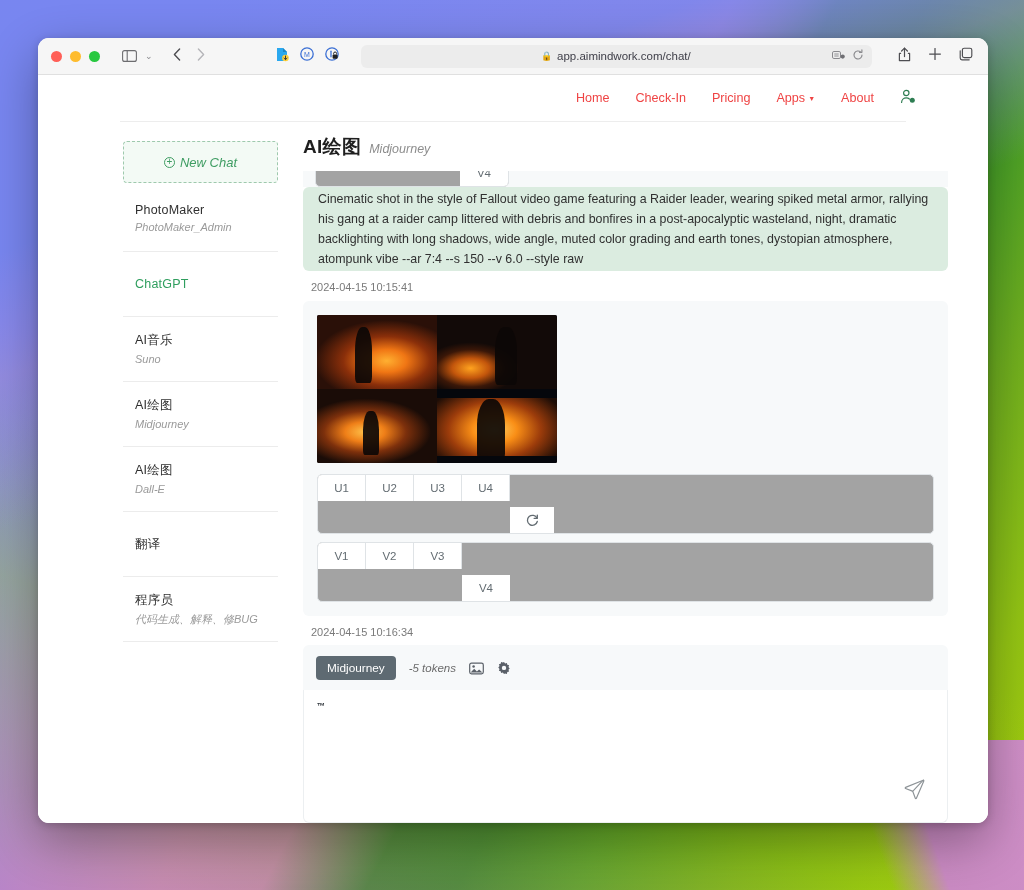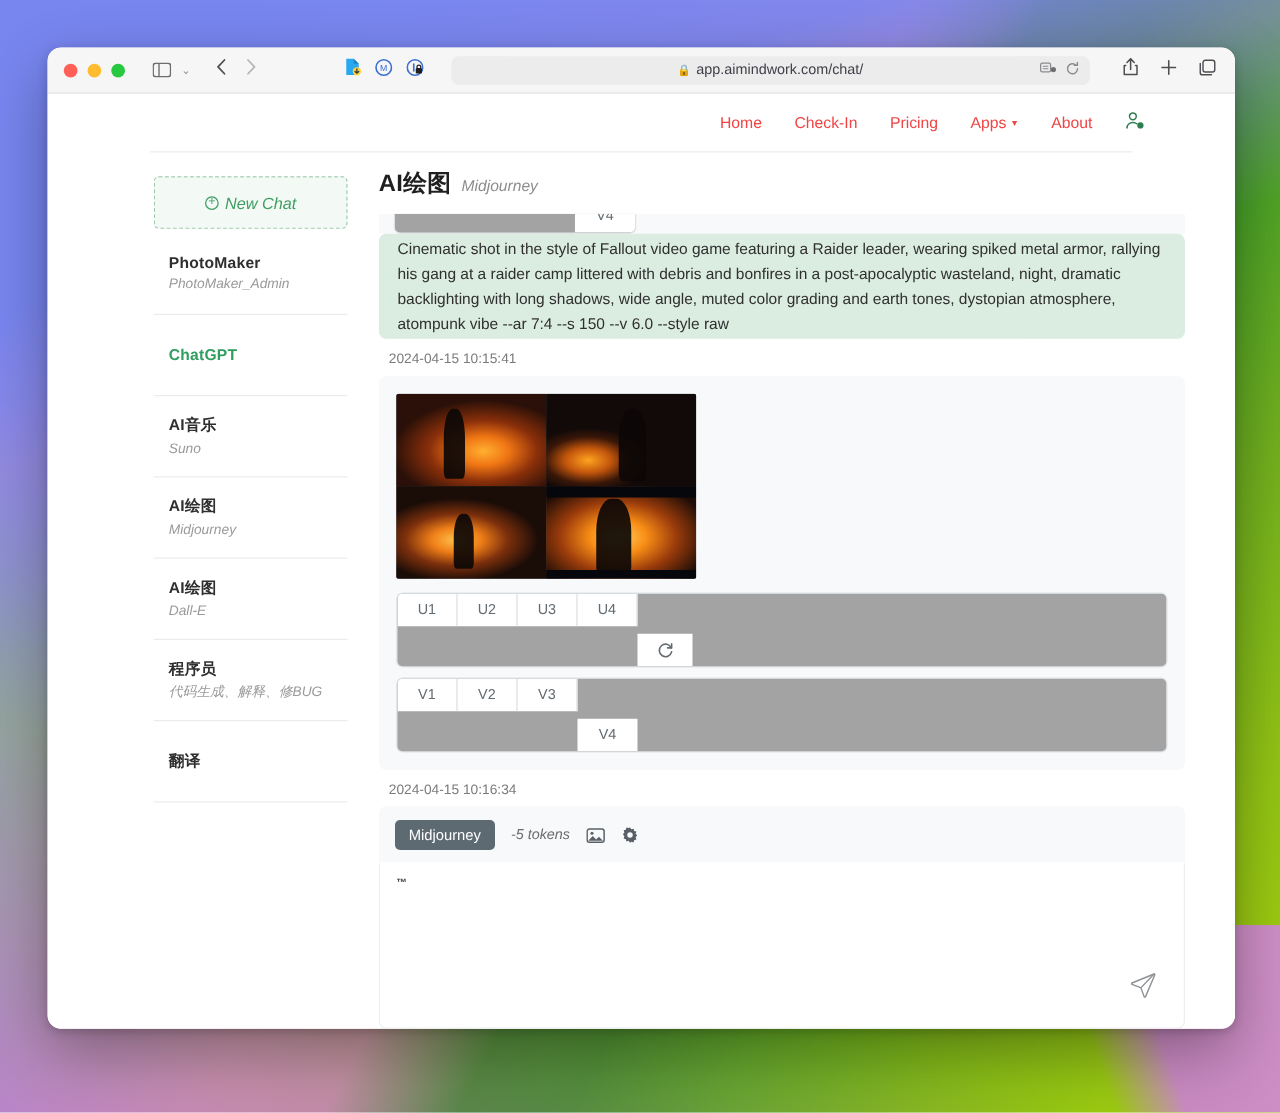--- a/index.html
+++ b/index.html
@@ -120,21 +120,21 @@
     display: inline-flex; align-items: center; justify-content: center;
     font-size: 10px; line-height: 1; font-style: normal;
   }
   .chat-item {
     border-bottom: 1px solid #ececec;
     padding: 14px 2px 14px 12px;
     min-height: 65px;
     display: flex; flex-direction: column; justify-content: center;
     cursor: pointer;
   }
-  .chat-item .title { font-size: 12.5px; color: #2f2f2f; font-weight: 700; letter-spacing: .2px; }
+  .chat-item .title { font-size: 12.5px; color: #2f2f2f; font-weight: 400; letter-spacing: .2px; }
   .chat-item .sub { font-size: 11px; color: #9a9a9a; font-style: italic; margin-top: 3px; line-height: 1.35; }
   .chat-item.active .title { color: #2f9e5e; }
 
   
   .chatwrap {
     flex: 1; margin-left: 25px; margin-right: 40px;
     display: flex; flex-direction: column; position: relative; overflow: hidden;
   }
   .chat-head { display: flex; align-items: baseline; gap: 8px; padding-bottom: 11px; }
   .chat-head .h1 { font-size: 19px; font-weight: 700; color: #1f1f1f; letter-spacing: .3px; }
@@ -372,26 +372,26 @@
           <div class="sub">Midjourney</div>
         </div>
 
         <div class="chat-item">
           <div class="title">AI绘图</div>
           <div class="sub">Dall-E</div>
         </div>
 
 
         <div class="chat-item">
+          <div class="title">翻译</div>
+        </div>
+
+        <div class="chat-item">
           <div class="title">程序员</div>
           <div class="sub">代码生成、解释、修BUG</div>
-        </div>
-
-        <div class="chat-item">
-          <div class="title">翻译</div>
         </div>
       </div>
 
       <div class="chatwrap">
 
         <div class="chat-head">
           <div class="h1">AI绘图</div>
           <div class="h2">Midjourney</div>
         </div>
 

